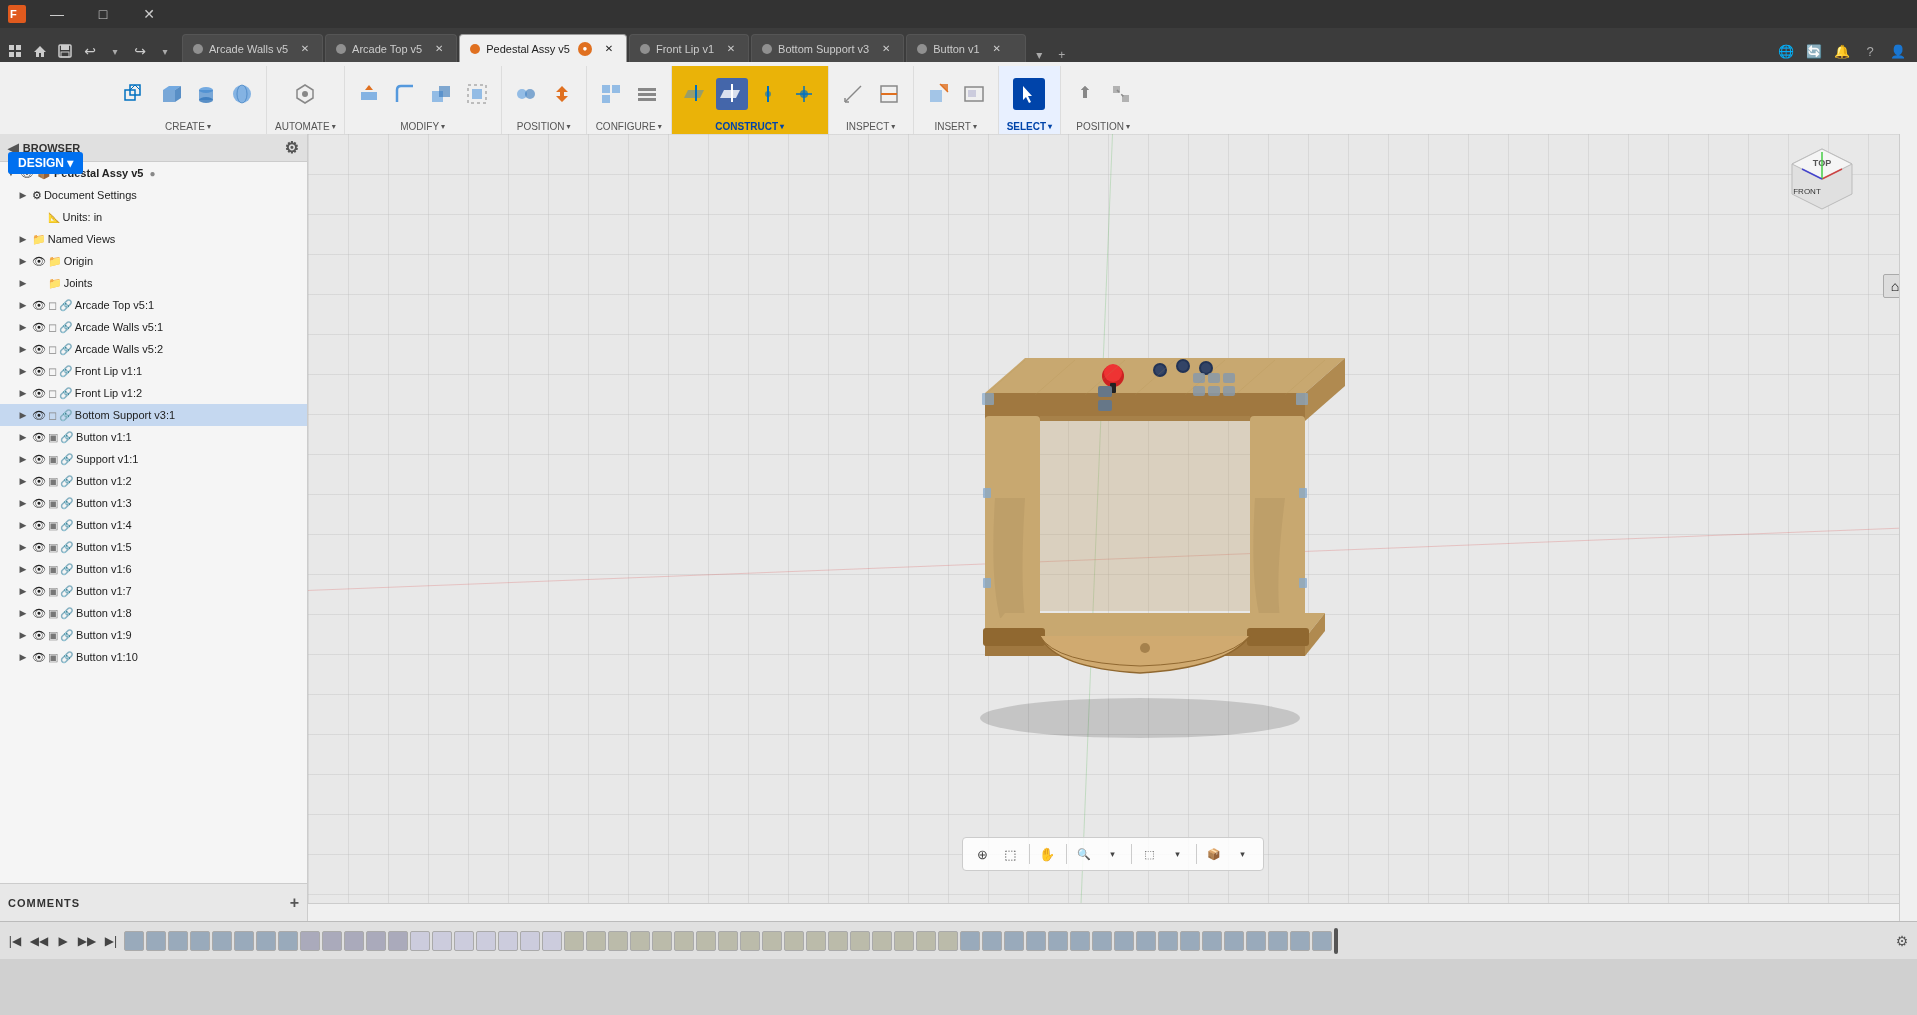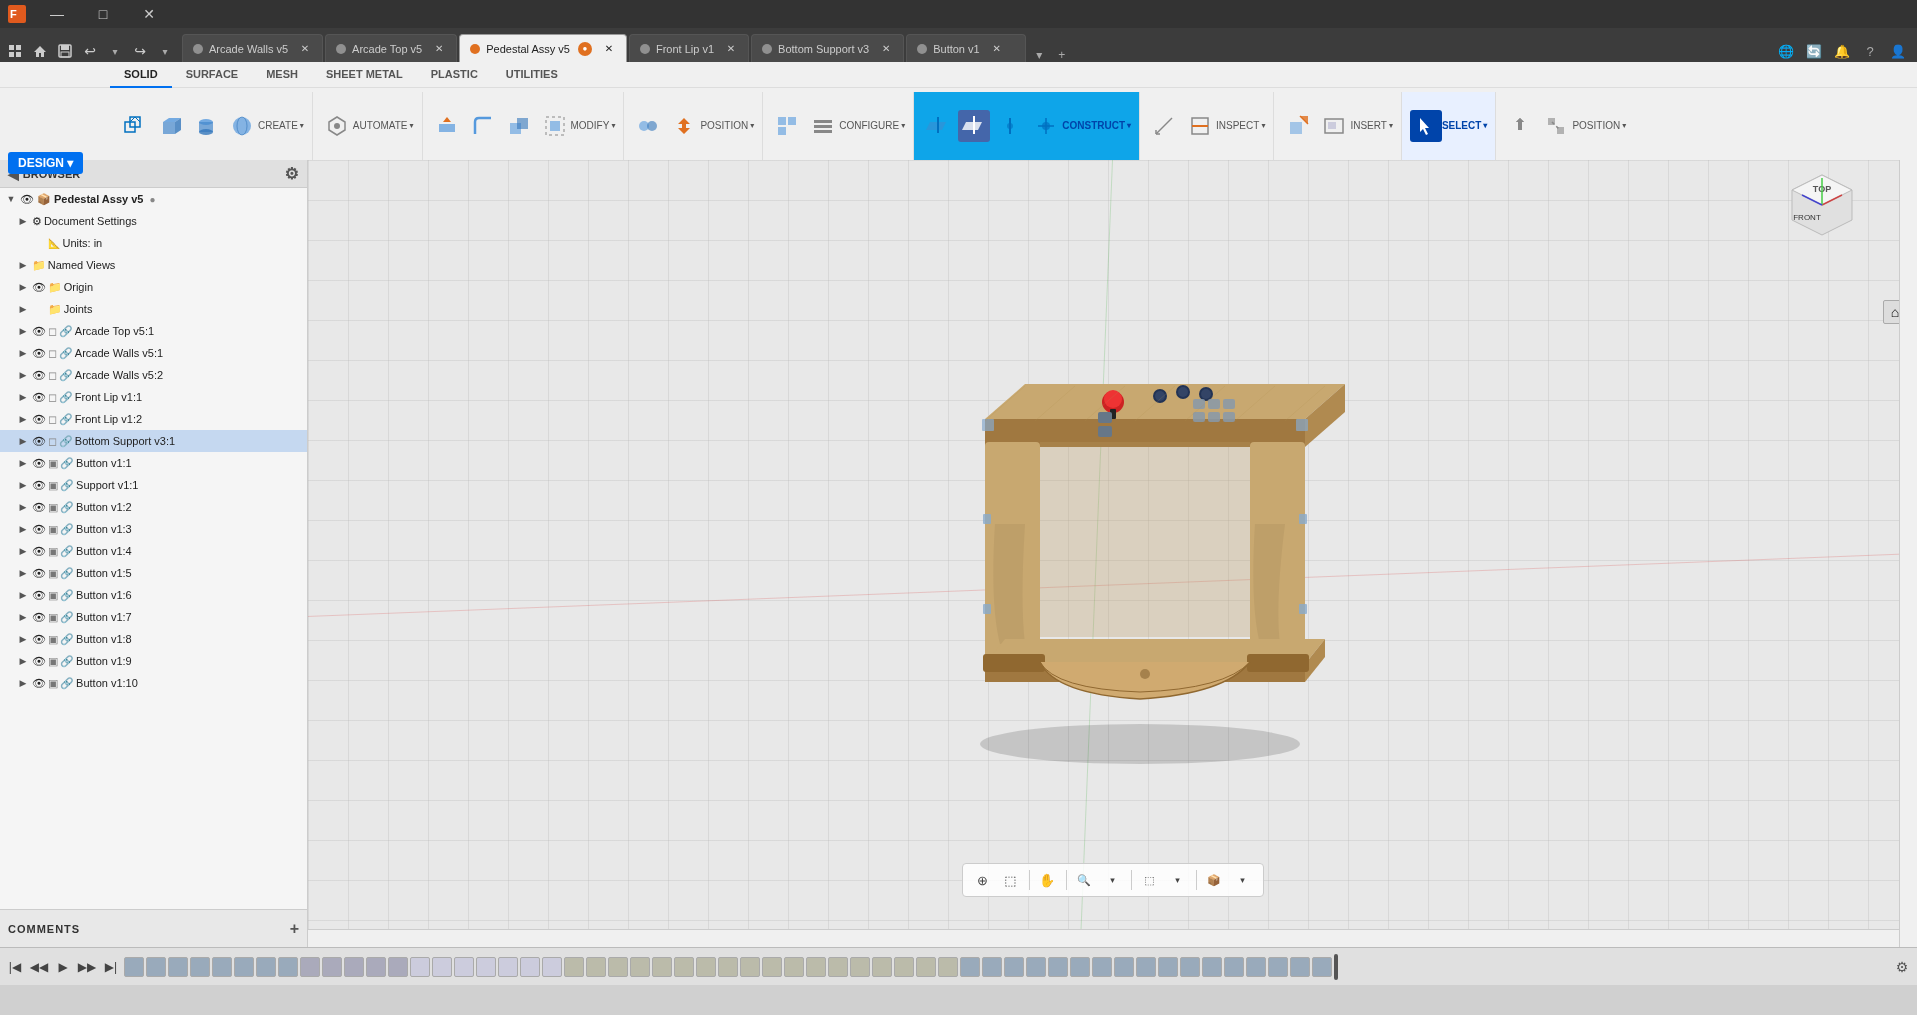--- a/index.html
+++ b/index.html
@@ -76,21 +76,21 @@
       border-radius: 3px;
       font-size: 12px;
       font-weight: 600;
       cursor: pointer;
       display: flex;
       align-items: center;
       gap: 4px;
     }
     .tool-group {
       display: flex;
-      flex-direction: row;
+      flex-direction: column;
       align-items: center;
       border-right: 1px solid #ddd;
       padding: 0 8px;
       justify-content: space-between;
     }
     .tool-group:last-child { border-right: none; }
     .tool-group-icons {
       display: flex;
       gap: 4px;
       flex: 1;
@@ -451,28 +451,20 @@
     <div class="qa-btn" style="color:#aaa;font-size:13px;">👤</div>
   </div>
 </div>
 
 <div id="toolbar-wrapper">
 
   <div id="design-btn">
     <span>DESIGN ▾</span>
   </div>
 
-  <div id="mode-tab-row">
-    <div class="mode-tab active">SOLID</div>
-    <div class="mode-tab">SURFACE</div>
-    <div class="mode-tab">MESH</div>
-    <div class="mode-tab">SHEET METAL</div>
-    <div class="mode-tab">PLASTIC</div>
-    <div class="mode-tab">UTILITIES</div>
-  </div>
 
   <div id="tool-group-row">
 
     <div class="tool-group">
       <div class="tool-group-icons">
 
         <div class="tool-icon">
           <svg width="24" height="24" viewBox="0 0 24 24">
               <rect x="3" y="8" width="10" height="10" fill="none" stroke="#0070c0" stroke-width="1.5"></rect>
               <rect x="8" y="3" width="10" height="10" fill="none" stroke="#0070c0" stroke-width="1.5"></rect>
@@ -594,21 +586,21 @@
               <rect x="3" y="16" width="18" height="3" fill="#888"></rect>
             </svg>
         </div>
       </div>
       <div class="tool-group-label">
         <span>CONFIGURE</span>
         <span class="arrow">▾</span>
       </div>
     </div>
 
-    <div class="tool-group" style="background:#0ea5e9;">
+    <div class="tool-group" style="background:#eab308;">
       <div class="tool-group-icons">
         <div class="tool-icon">
           <svg width="24" height="24" viewBox="0 0 24 24">
               <polygon points="4,8 20,8 16,16 0,16" fill="#4488cc" opacity="0.5"></polygon>
               <line x1="12" y1="3" x2="12" y2="19" stroke="#0070c0" stroke-width="2"></line>
             </svg>
         </div>
         <div class="tool-icon active" style="background:#4466aa;">
           <svg width="24" height="24" viewBox="0 0 24 24">
               <polygon points="4,8 20,8 16,16 0,16" fill="white" opacity="0.8"></polygon>

